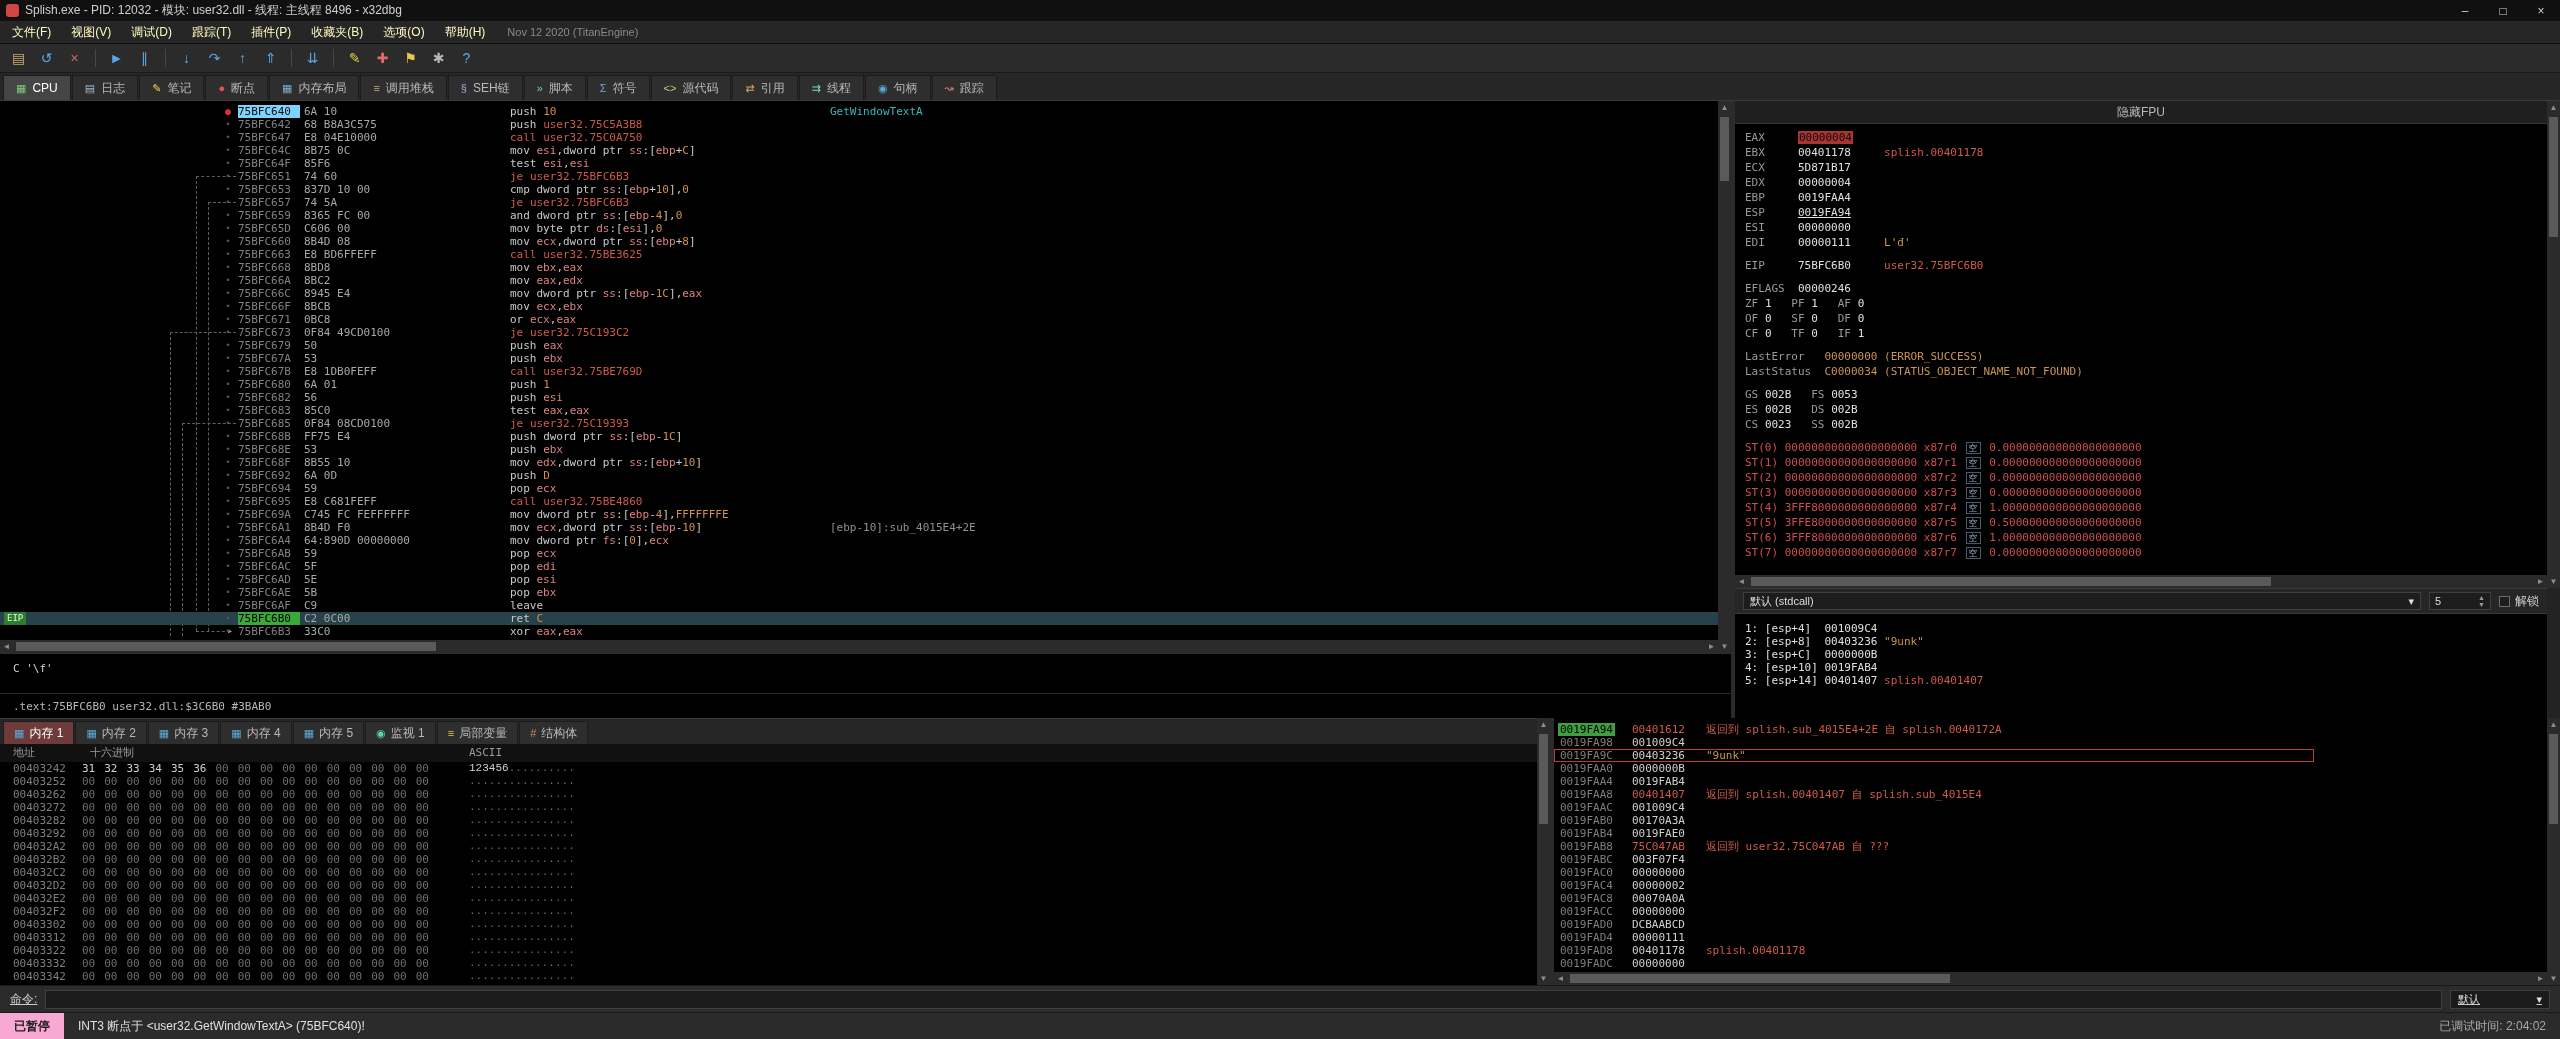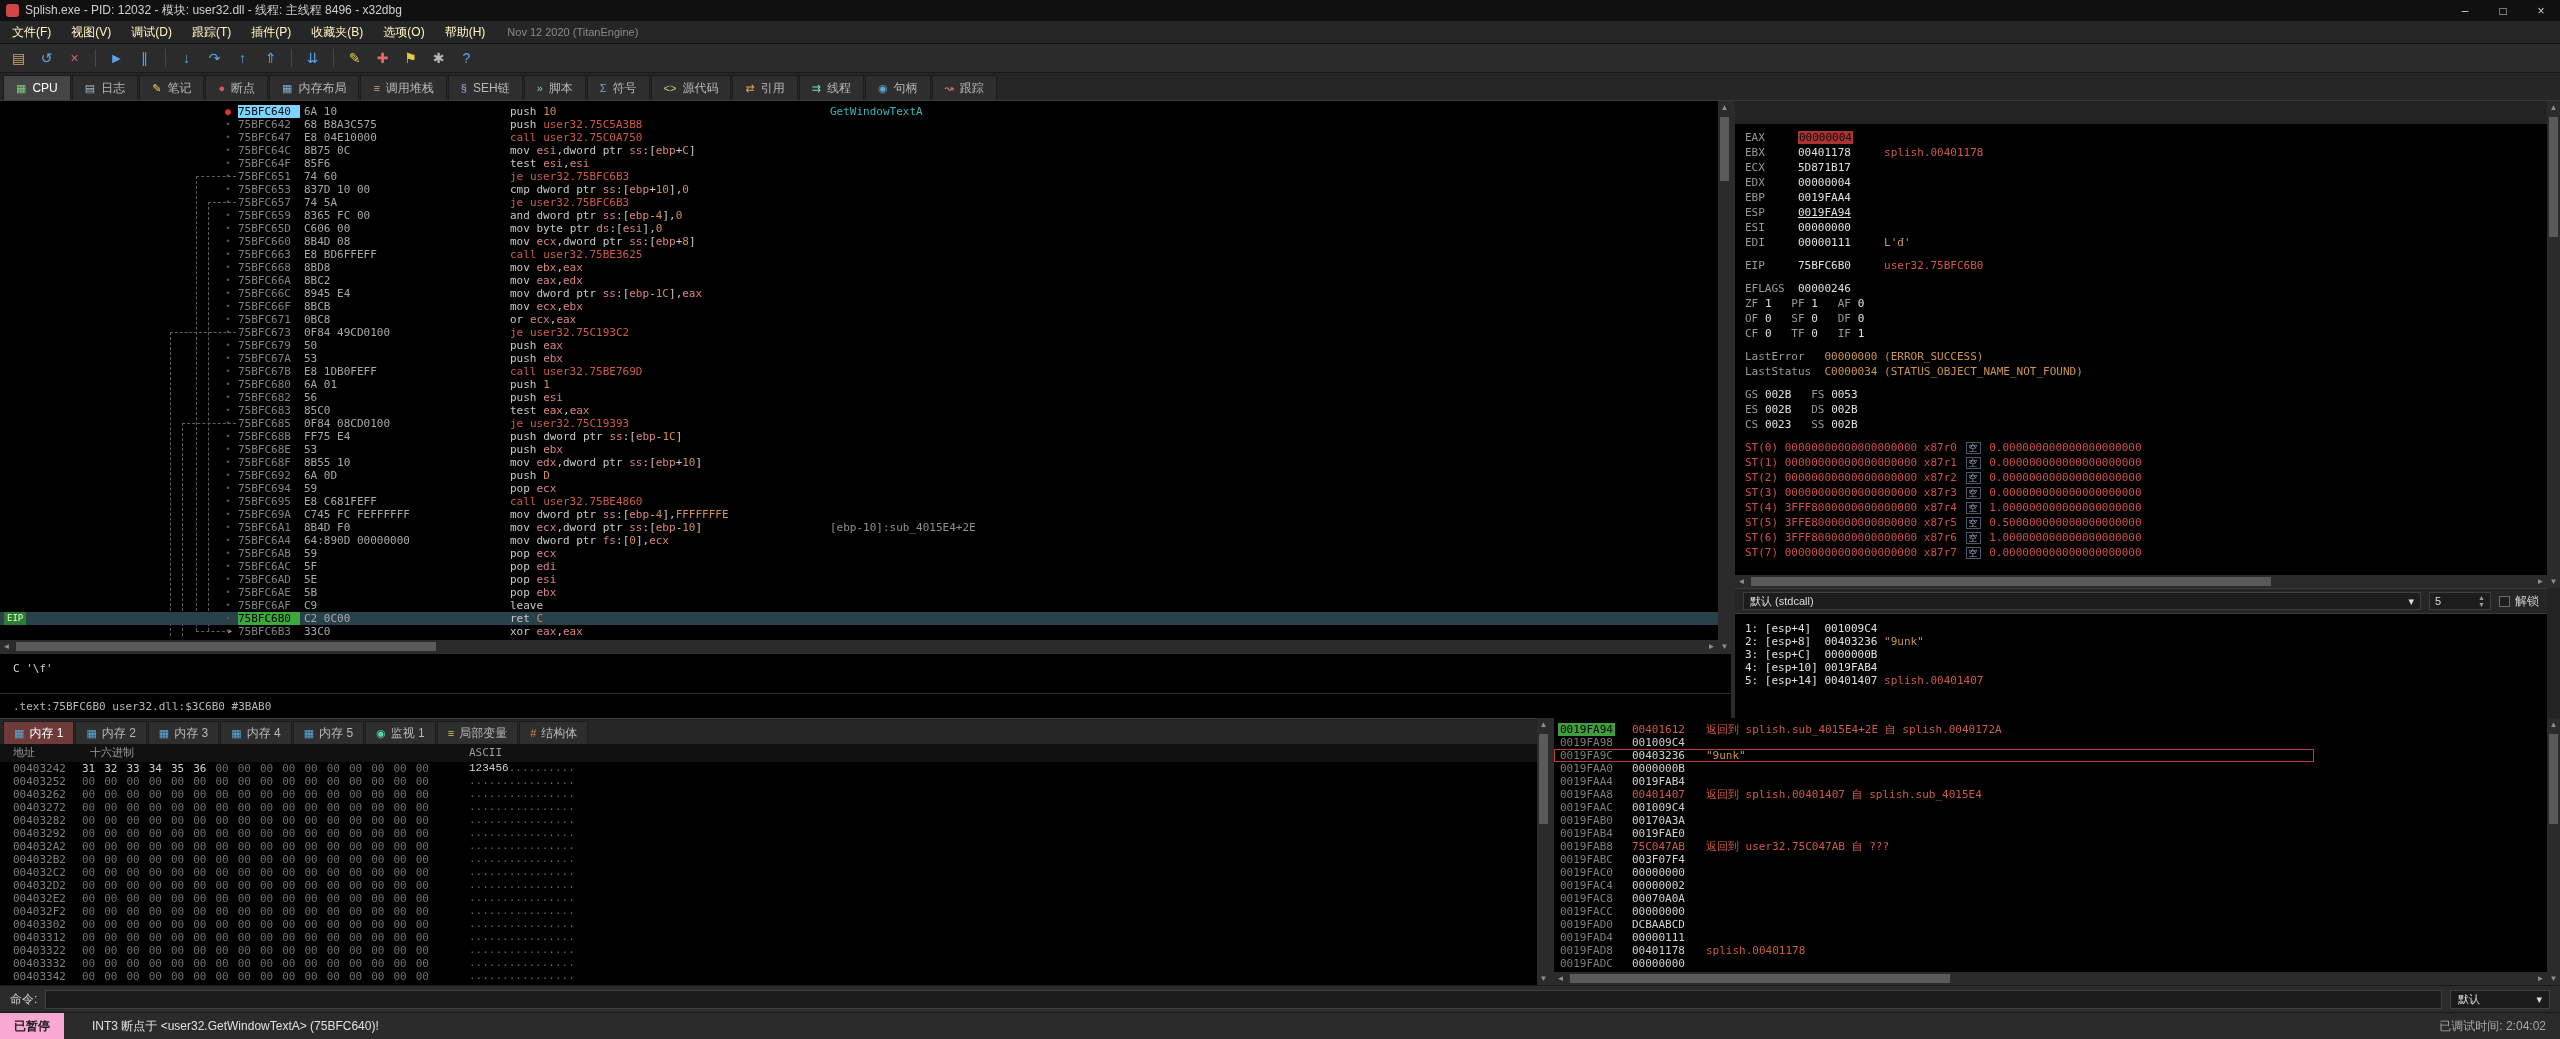--- a/index.html
+++ b/index.html
@@ -125,31 +125,31 @@
   .srow.selected{outline:1px solid #bf3b3b;outline-offset:-1px;}
   .saddr{position:absolute;left:6px;color:#7f7f7f;}
   .saddr.esp{background:#3f9e3f;color:#000;padding:0 2px;left:4px;}
   .sval{position:absolute;left:78px;color:#d0d0d0;}
   .sval.ret{color:#ce5b49;}
   .scmt{position:absolute;left:152px;white-space:pre;color:#d0d0d0;}
   .scmt.ret{color:#ce5b49;} .scmt.str{color:#c99552;} .scmt.sym{color:#ce5b49;}
 
   
   .cmdbar{position:absolute;left:0;top:985px;width:2560px;height:27px;background:#2b2b2b;
-          border-top:1px solid #1a1a1a;display:flex;align-items:center;gap:8px;padding:0 10px;}
+          border-top:1px solid #1a1a1a;display:flex;align-items:center;gap:8px;padding:0 10px;text-decoration:underline;}
   .cmd-label{color:#cfcfcf;}
   .cmd-input{flex:1;height:19px;background:#1b1b1b;border:1px solid #3f3f3f;color:#ddd;
              font-family:"DejaVu Sans Mono",monospace;font-size:11px;padding:0 5px;outline:none;}
   .cmd-default{width:100px;height:19px;background:#1b1b1b;border:1px solid #3f3f3f;display:flex;
                align-items:center;justify-content:space-between;padding:0 7px;font-size:11px;color:#ddd;}
   .statusbar{position:absolute;left:0;top:1012px;width:2560px;height:27px;background:#2b2b2b;
              border-top:1px solid #1a1a1a;display:flex;align-items:center;}
   .status-badge{background:#f9a8d4;color:#1d1d1d;height:100%;display:flex;align-items:center;
                 padding:0 14px;font-weight:bold;}
-  .status-msg{margin-left:28px;color:#e0e0e0;}
+  .status-msg{margin-left:14px;color:#e0e0e0;}
   .status-time{margin-left:auto;margin-right:14px;color:#a8a8a8;}
 </style>
 </head>
 <body>
 
 <div id="app">
 
   <div class="titlebar">
     <div class="app-icon"></div>
     <span>Splish.exe - PID: 12032 - 模块: user32.dll - 线程: 主线程 8496 - x32dbg</span>
@@ -568,20 +568,21 @@
   </div>
 
   <div class="infopane">
     <div class="info-line1">C '\f'</div>
     <div class="info-div"></div>
     <div class="info-line2">.text:75BFC6B0 user32.dll:$3C6B0 #3BAB0</div>
   </div>
 
   <div class="splitter-v"></div>
 
+  <div class="reg-header">隐藏FPU</div>
   <div class="regbody">
     <div>
         <div class="reg-line"><span class="rs-lbl">EAX     </span><span class="rs-chg">00000004</span></div>
         <div class="reg-line"><span class="rs-lbl">EBX     </span><span class="rs-val">00401178</span><span class="rs-lbl">     </span><span class="rs-ann">splish.00401178</span></div>
         <div class="reg-line"><span class="rs-lbl">ECX     </span><span class="rs-val">5D871B17</span></div>
         <div class="reg-line"><span class="rs-lbl">EDX     </span><span class="rs-val">00000004</span></div>
         <div class="reg-line"><span class="rs-lbl">EBP     </span><span class="rs-val">0019FAA4</span></div>
         <div class="reg-line"><span class="rs-lbl">ESP     </span><span class="rs-und">0019FA94</span></div>
         <div class="reg-line"><span class="rs-lbl">ESI     </span><span class="rs-val">00000000</span></div>
         <div class="reg-line"><span class="rs-lbl">EDI     </span><span class="rs-val">00000111</span><span class="rs-lbl">     </span><span class="rs-ann2">L'đ'</span></div>

